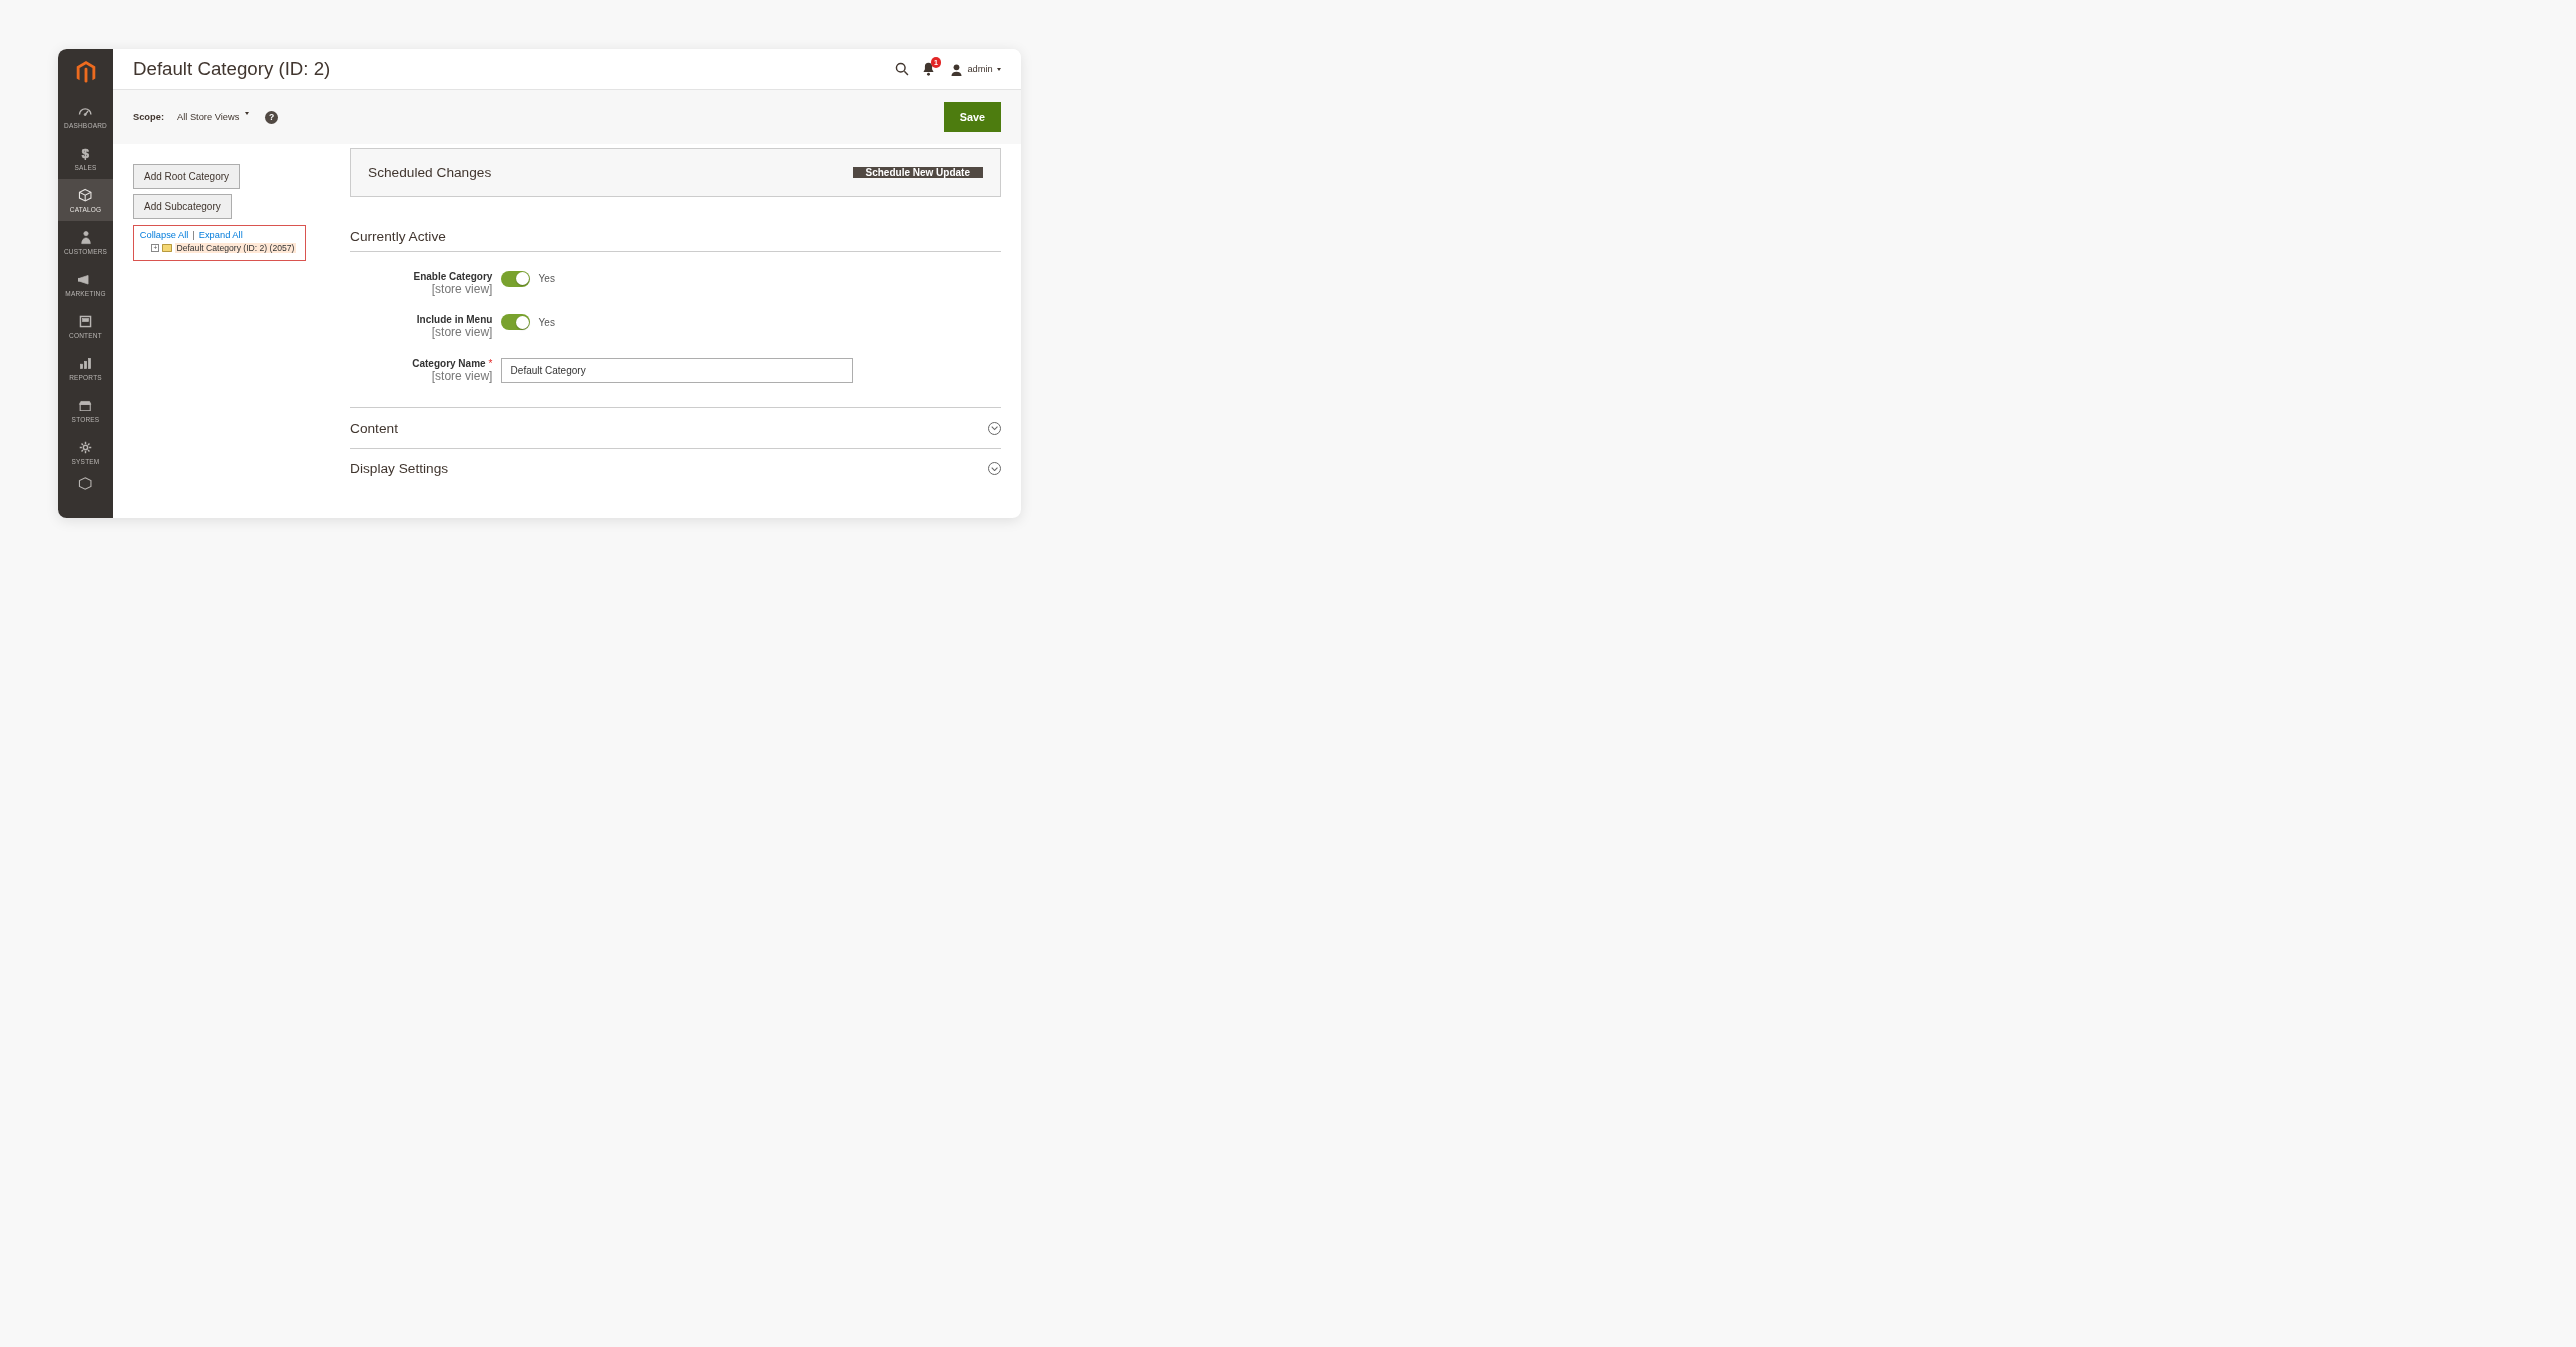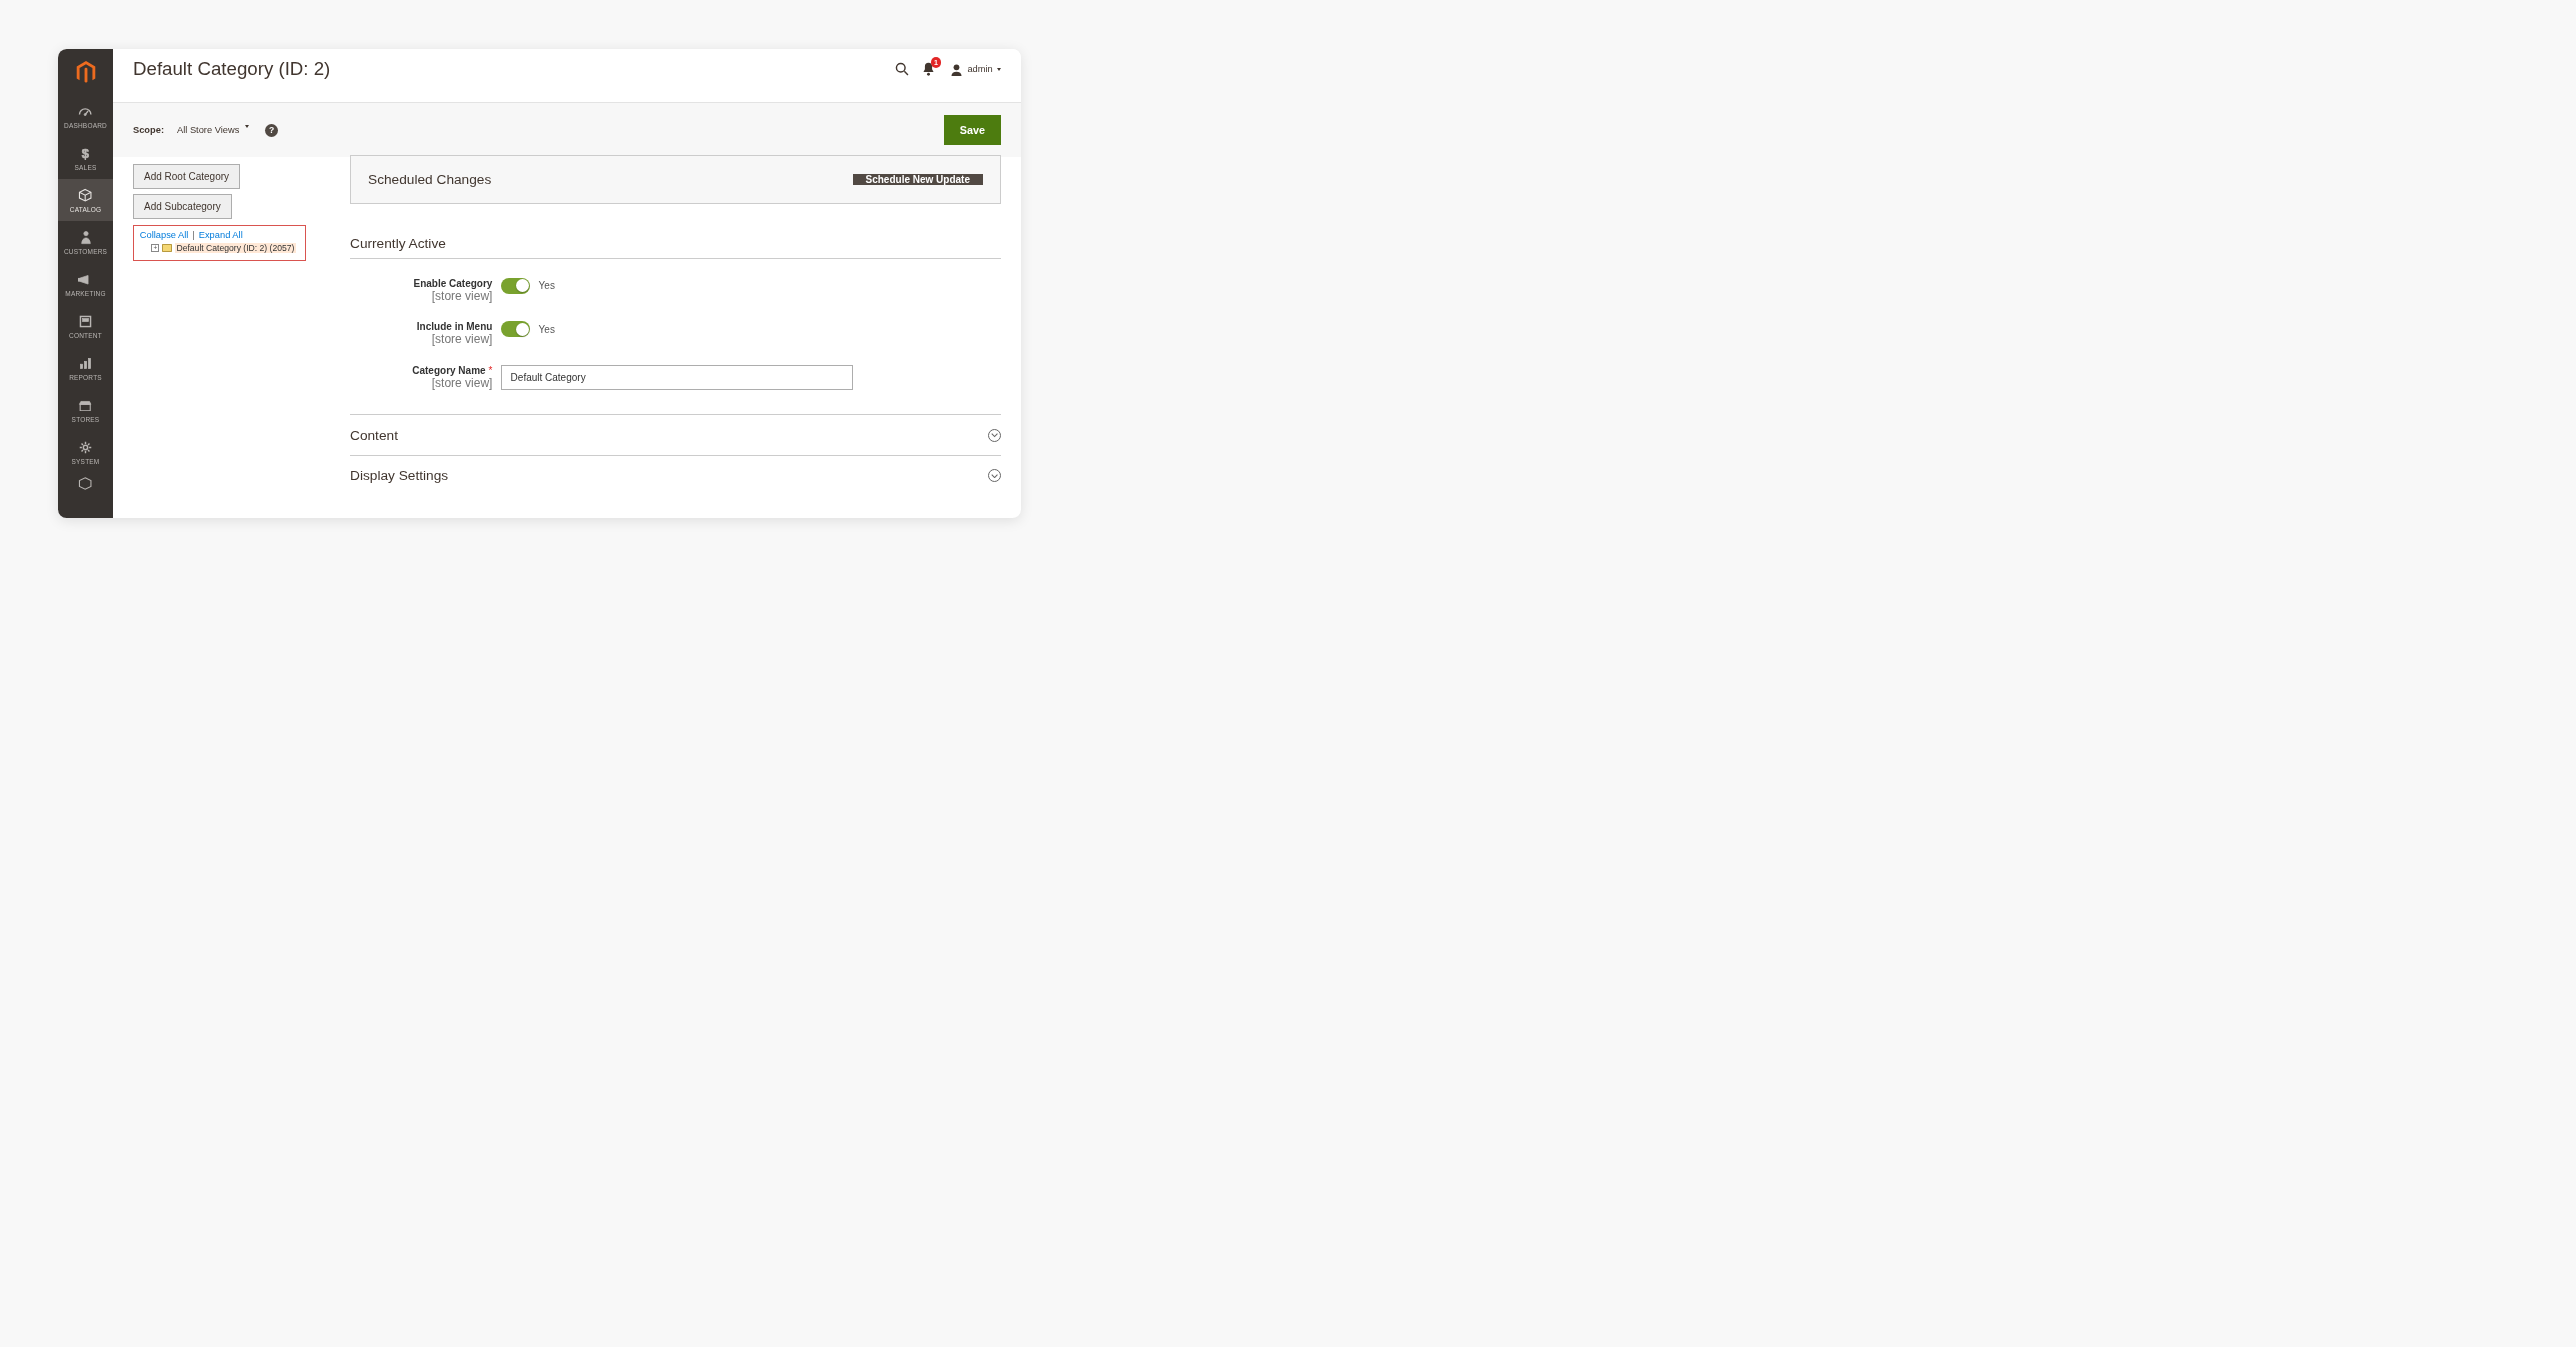--- a/index.html
+++ b/index.html
@@ -82,21 +82,21 @@
     background: #e22626; color:#fff; font-size:7.2px; font-weight:700;
     width:10.8px;height:10.8px;border-radius:50%;
     display:flex;align-items:center;justify-content:center;
   }
   .user-menu{ display:flex;align-items:center;gap:4.3px;cursor:pointer; margin-left:8.6px;}
   .user-menu span{font-size:9.3px;color:#41362f;}
   .caret-dn{width:0;height:0;border-left:2.9px solid transparent;border-right:2.9px solid transparent;border-top:3.6px solid #41362f;}
 
   
   .scopebar{
-    position:absolute; left:55px; right:0; top:53px;
+    position:absolute; left:55px; right:0; top:40px;
     height: 55px;
     background:#f7f7f7;
     border-top:0.7px solid #e3e3e3;
     display:flex; align-items:center; padding:0 20px;
   }
   .scopebar .label{ font-size:9.3px; font-weight:700; color:#41362f; margin-right:13px;}
   .scope-select{ display:flex; align-items:flex-start; gap:5.8px; cursor:pointer; font-size:9.3px; color:#41362f;}
   .scope-select .caret-dn{border-top-color:#41362f;}
   .help{
     margin-left:16px;
@@ -133,21 +133,21 @@
   .tree-links .sep{ color:#666; margin:0 1.4px;}
   .tree-line{ margin-top:2.9px; padding-left:11.5px; display:flex;align-items:center;gap:2.9px;}
   .tree-toggle{width:8px;height:8px;border:0.7px solid #888;background:#fff;font-size:6.5px;line-height:6.5px;text-align:center;color:#555;cursor:pointer;}
   .folder{width:10px;height:8px;background:#f4d774;border:0.7px solid #b89a3f;border-radius:0.7px;}
   .tree-label{font-size:8.6px;background:#ffe8d6;padding:0 1.4px;}
 
   .panel{
     border:0.7px solid #ccc; background:#f7f7f7;
     padding:16px 17px;
     display:flex;align-items:center;justify-content:space-between;
-    margin-top:11px;
+    margin-top:4px;
   }
   .panel h2{font-size:13.7px;font-weight:400;color:#41362f;}
   .dark-btn{
     background:#514943;color:#fff;border:0;padding:0 13px;font-size:10px;cursor:pointer;font-weight:bold;
   }
 
   .section-title{margin-top:32px;font-size:13.7px;color:#41362f;font-weight:400;}
   .hr{height:0.7px;background:#ccc;margin-top:7.2px;}
 
   .field-row{display:flex;align-items:flex-start;margin-top:18.7px;}

